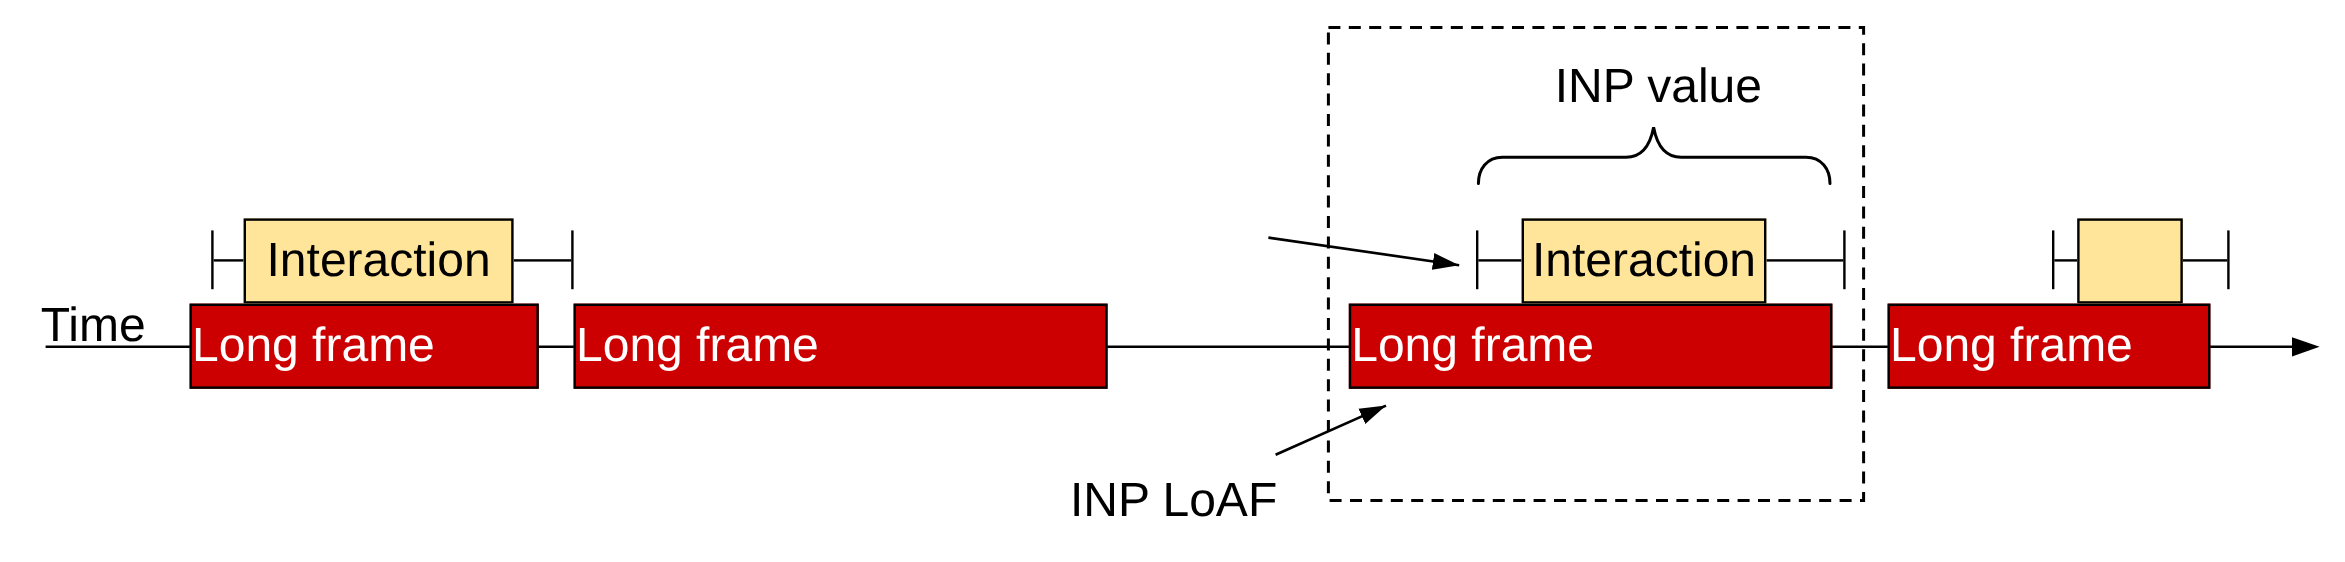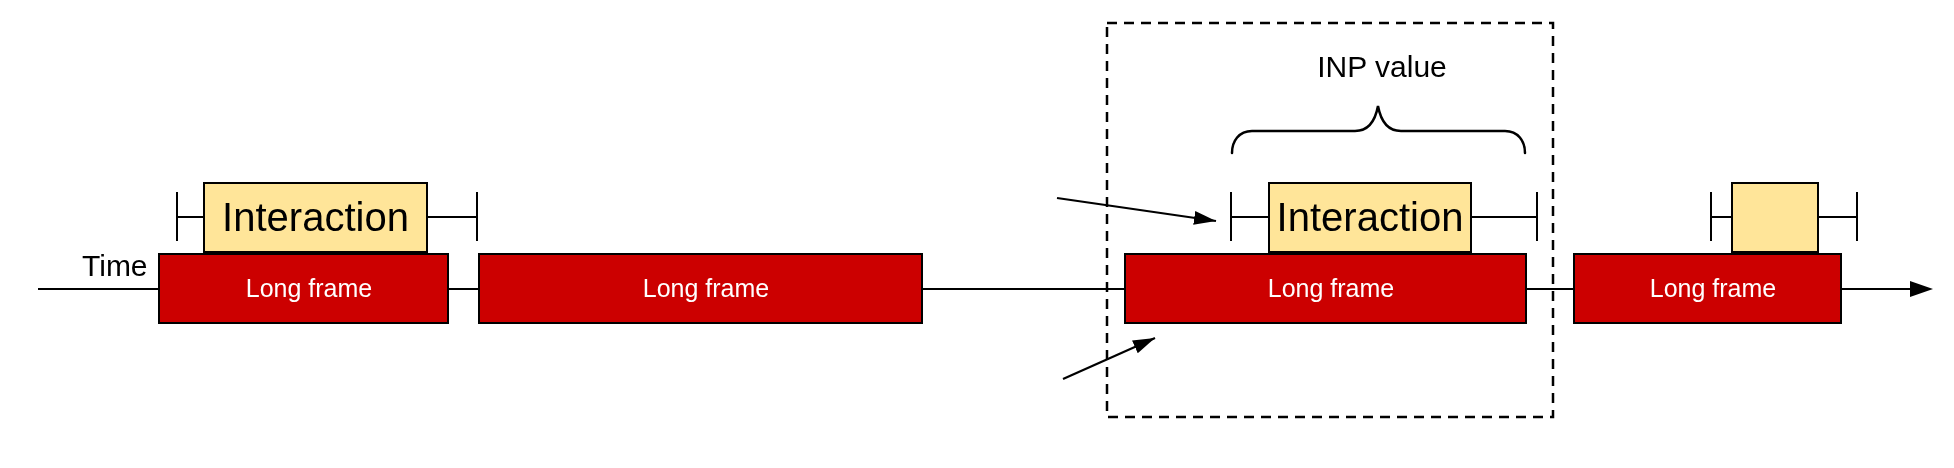--- a/index.html
+++ b/index.html
@@ -21,25 +21,23 @@
 
   .frame {
     position: absolute;
     top: 253px;
     height: 71px;
     background: var(--frame-fill, #CC0000);
     border: 2px solid var(--frame-border, #000000);
     box-sizing: border-box;
     display: flex;
     align-items: center;
-    justify-content: center;
     color: var(--frame-text, #FFFFFF);
-    font-size: 25px;
+    font-size: 40px;
     z-index: 2;
-    padding-left: 11px;
   }
   #frame-1 { left: 158px;  width: 291px; }
   #frame-2 { left: 478px;  width: 445px; }
   #frame-3 { left: 1124px; width: 403px; }
   #frame-4 { left: 1573px; width: 269px; }
 
   .interaction {
     position: absolute;
     top: 182px;
     height: 71px;
@@ -78,26 +76,26 @@
   #conn-1l { left: 178px;  width: 25px; }
   #conn-1r { left: 428px;  width: 48px; }
   #conn-2l { left: 1232px; width: 36px; }
   #conn-2r { left: 1472px; width: 64px; }
   #conn-3l { left: 1712px; width: 19px; }
   #conn-3r { left: 1819px; width: 37px; }
 
   .diagram-label {
     position: absolute;
     color: #000000;
-    font-size: 30px;
+    font-size: 40px;
     line-height: 1.05;
     white-space: nowrap;
     z-index: 4;
   }
-  #time-label      { left: 34px;   top: 250px; margin-left: 48px; }
+  #time-label      { left: 34px;   top: 250px; }
   #inp-event-label { left: 913px;  top: 152px; width: 200px; text-align: center; }
   #inp-value-label { left: 1282px; top: 51px;  width: 200px; text-align: center; }
   #inp-loaf-label  { left: 878px;  top: 396px; width: 200px; text-align: center; }
 </style>
 </head>
 <body>
 
 <div id="canvas">
 
   <svg id="bg-layer" class="layer" viewBox="0 0 1954 468" xmlns="http://www.w3.org/2000/svg">
@@ -139,20 +137,21 @@
   <div class="tick" id="tick-2r"></div>
   <div class="conn" id="conn-2l"></div>
   <div class="conn" id="conn-2r"></div>
 
   <div class="tick" id="tick-3l"></div>
   <div class="tick" id="tick-3r"></div>
   <div class="conn" id="conn-3l"></div>
   <div class="conn" id="conn-3r"></div>
 
   <div class="diagram-label" id="inp-value-label">INP value</div>
+  <div class="diagram-label" id="inp-loaf-label">INP LoAF</div>
 
   <svg id="fg-layer" class="layer" viewBox="0 0 1954 468" xmlns="http://www.w3.org/2000/svg">
     <defs>
       <marker id="ah" markerUnits="userSpaceOnUse" markerWidth="26" markerHeight="18" refX="22" refY="9" orient="auto">
         <polygon points="0,2 22,9 0,16" fill="#000000"></polygon>
       </marker>
     </defs>
     <rect x="1107" y="23" width="446" height="394" fill="none" stroke="#000000" stroke-width="2.5" stroke-dasharray="10 7"></rect>
     <path d="M1232,153 C1232,141 1239,131 1252,131 L1355,131 C1368,131 1375,122 1378,106
              C1381,122 1388,131 1401,131 L1505,131 C1518,131 1525,141 1525,153" fill="none" stroke="#000000" stroke-width="2.5" stroke-linecap="round"></path>

